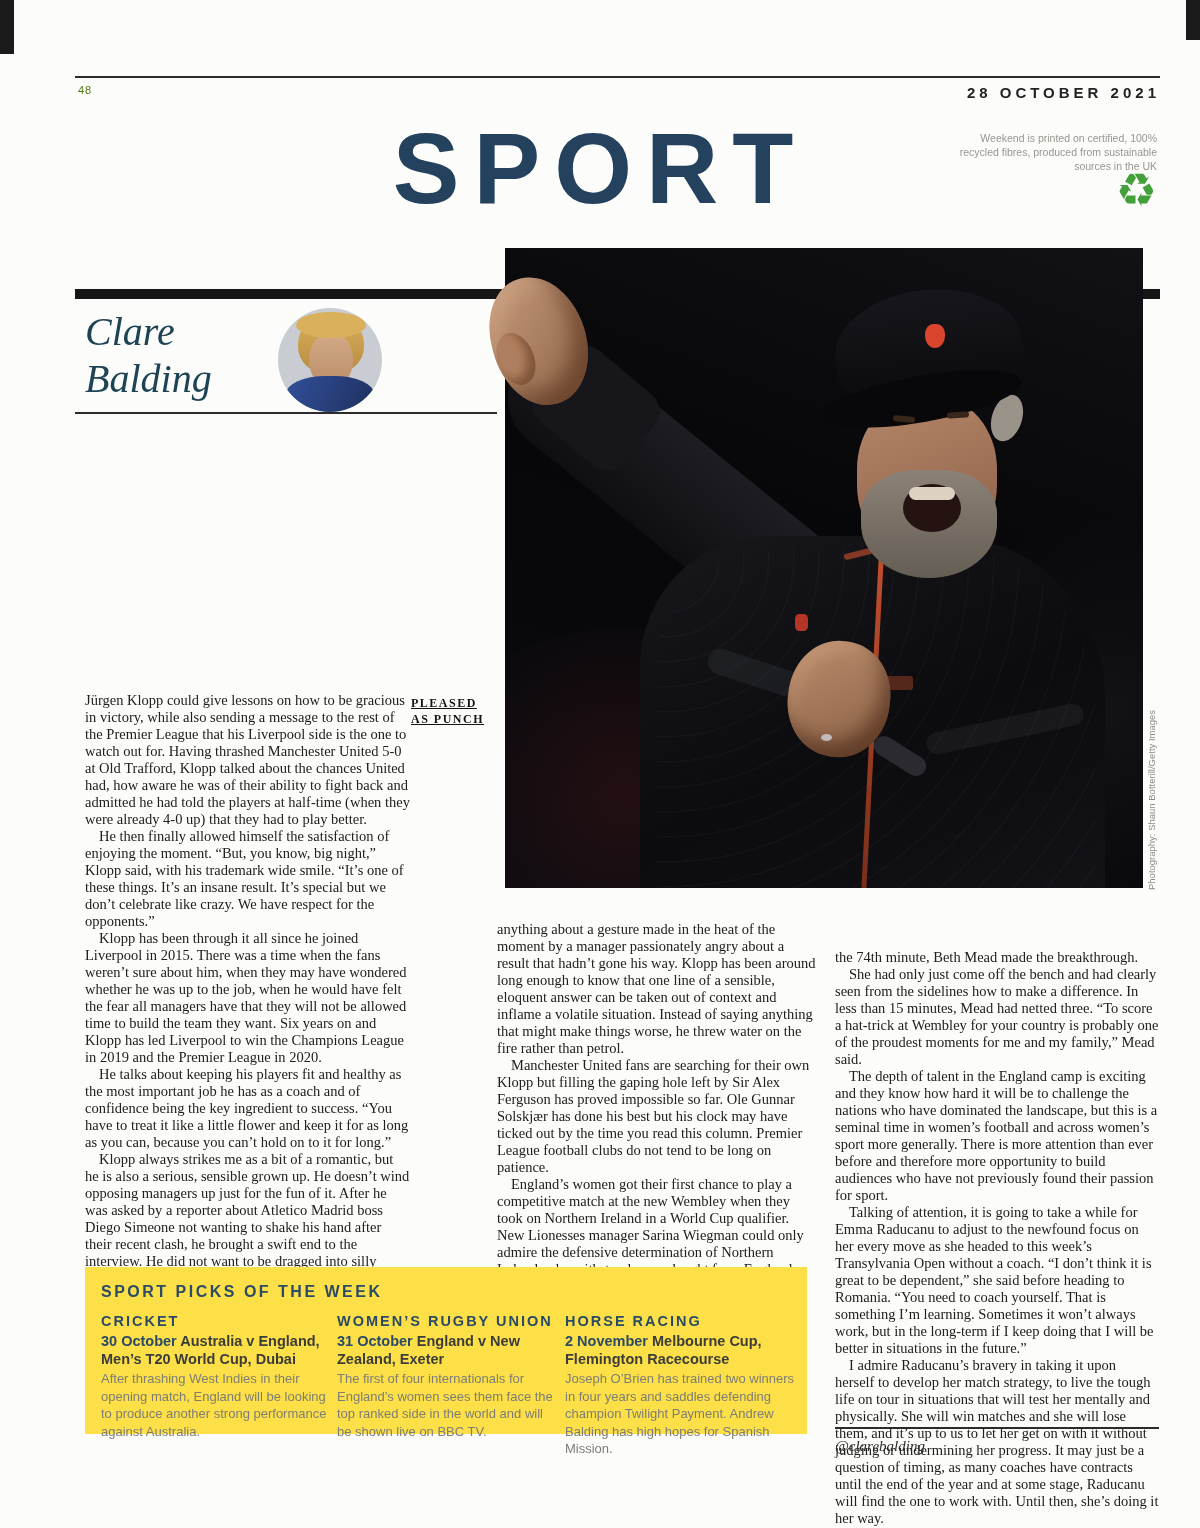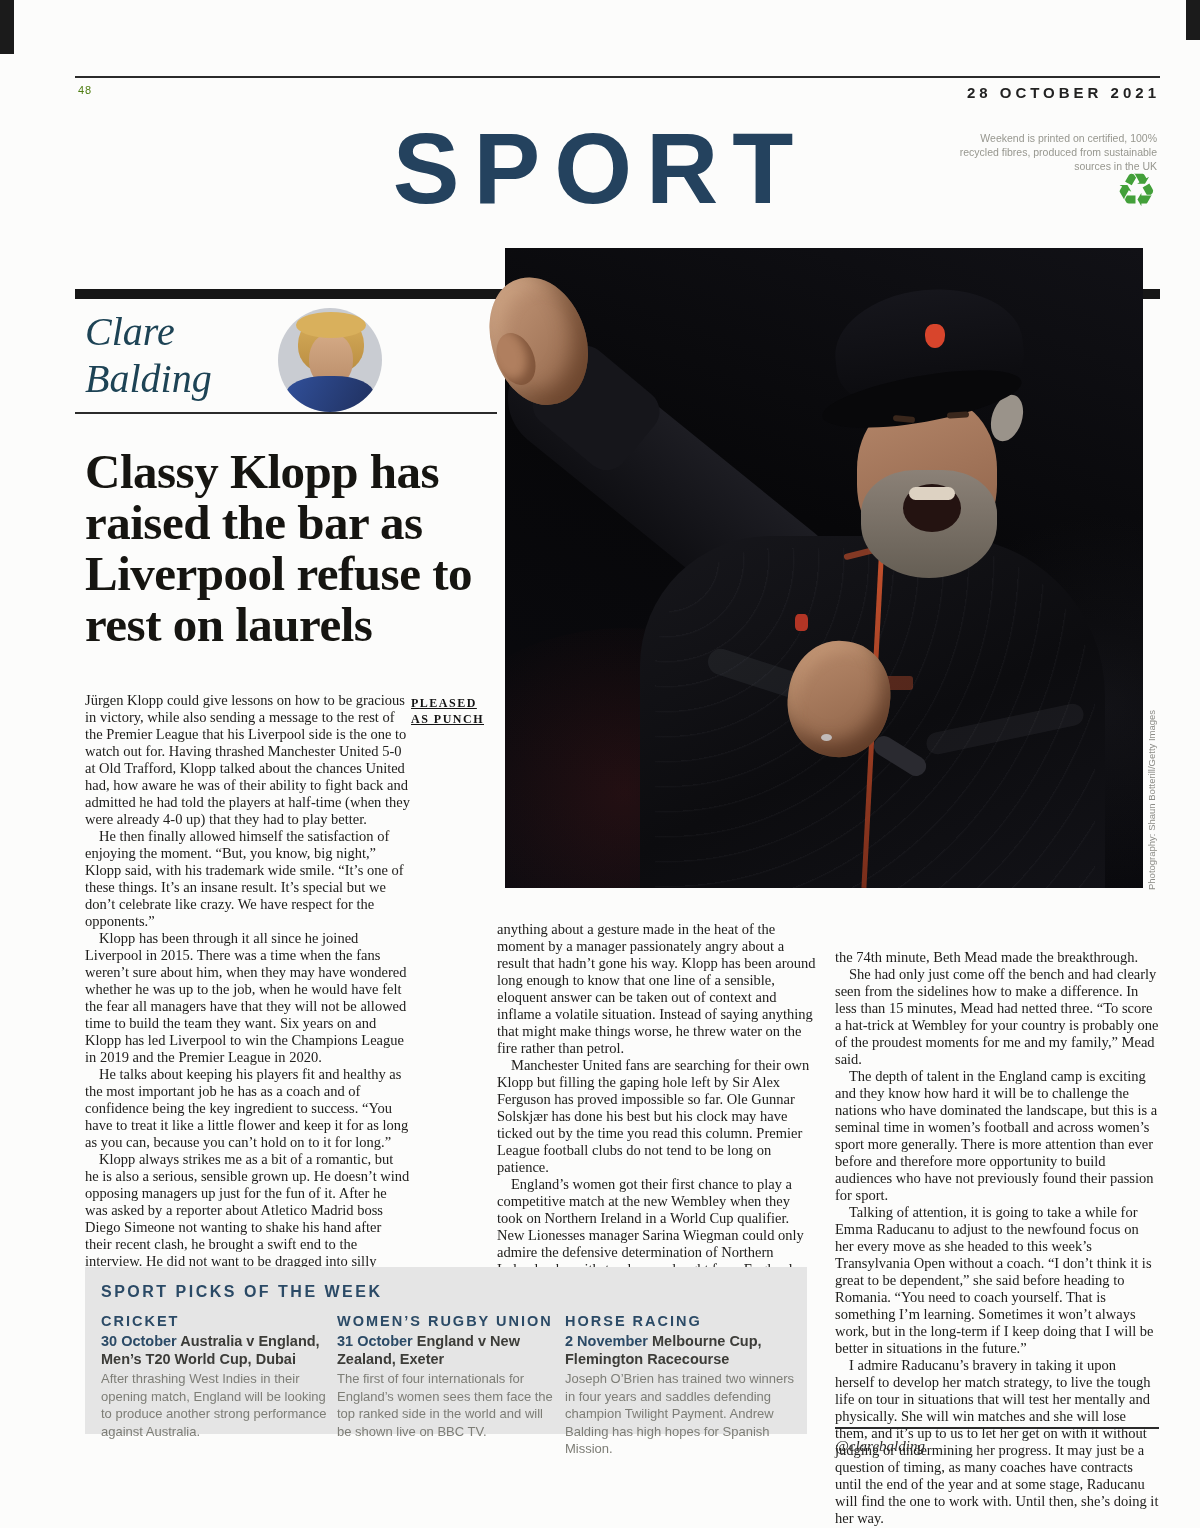--- a/index.html
+++ b/index.html
@@ -44,21 +44,21 @@
          background:radial-gradient(circle,rgba(80,80,95,.15),transparent 70%);}
   .shape{position:absolute;}
   .credit{left:1146px;top:676px;height:214px;writing-mode:vertical-rl;transform:rotate(180deg);
           font-family:"Liberation Sans",sans-serif;font-size:9.5px;color:#8b8b86;white-space:nowrap;z-index:3;}
   
   .out-fist-wrap{left:468px;top:250px;width:180px;height:230px;z-index:4;}
   
   .foot-rule{left:835px;top:1427px;width:324px;height:2px;background:#2b2b2b;}
   .handle{left:835px;top:1438px;font-style:italic;font-size:15px;color:#2a2a28;}
   
-  .picks{left:85px;top:1267px;width:722px;height:167px;background:#e5e5e5;z-index:1;font-family:"Liberation Sans",sans-serif;}
+  .picks{left:85px;top:1267px;width:722px;height:167px;background:#fde047;z-index:1;font-family:"Liberation Sans",sans-serif;}
   .picks-title{position:absolute;left:16px;top:16px;font-size:16px;font-weight:bold;letter-spacing:2.5px;color:#2b4a66;}
   .pick-col{position:absolute;top:46px;}
   .pick-cat{font-size:14.5px;font-weight:bold;letter-spacing:2px;color:#2b4a66;}
   .pick-bold{margin-top:3px;font-size:14.5px;font-weight:bold;line-height:18px;color:#3c3c38;}
   .pick-bold .pd{color:#2b4a66;}
   .pick-body{margin-top:2px;font-size:13px;line-height:17.5px;color:#7d7d76;}
   .pc1{left:16px;width:228px;} .pc2{left:252px;width:218px;} .pc3{left:480px;width:232px;}
 </style>
 </head>
 <body>
@@ -79,21 +79,20 @@
   <div class="abs byline-name">Clare Balding</div>
 
   <div class="abs avatar">
     <div class="shape" style="left:20px;top:6px;width:66px;height:60px;border-radius:50% 50% 45% 45%;background:linear-gradient(#d9b05c,#b98c41);"></div>
     <div class="shape" style="left:31px;top:25px;width:44px;height:54px;border-radius:48%;background:linear-gradient(#d4aa86,#ba8d69);"></div>
     <div class="shape" style="left:18px;top:4px;width:70px;height:26px;border-radius:50%;background:#d9b05c;"></div>
     <div class="shape" style="left:8px;top:68px;width:88px;height:40px;border-radius:45% 45% 0 0;background:linear-gradient(120deg,#31509b,#1f2f5c);"></div>
   </div>
   <div class="abs thin-rule"></div>
 
-  <div class="abs headline">Classy Klopp has raised the bar as Liverpool refuse to rest on laurels</div>
 
   <div class="abs caption">
     <div class="cap-kicker">PLEASED AS PUNCH</div>
   </div>
 
   <div class="abs photo">
     <div class="glow1"></div>
     <div class="glow2"></div>
 
     <div class="shape" style="left:15px;top:62px;width:390px;height:108px;border-radius:54px;background:linear-gradient(#1d1d23,#0f0f13);transform:rotate(39deg);transform-origin:0 50%;"></div>

